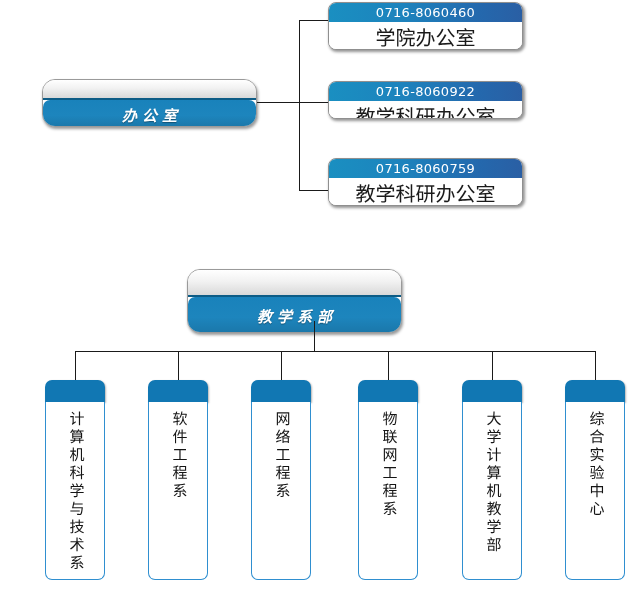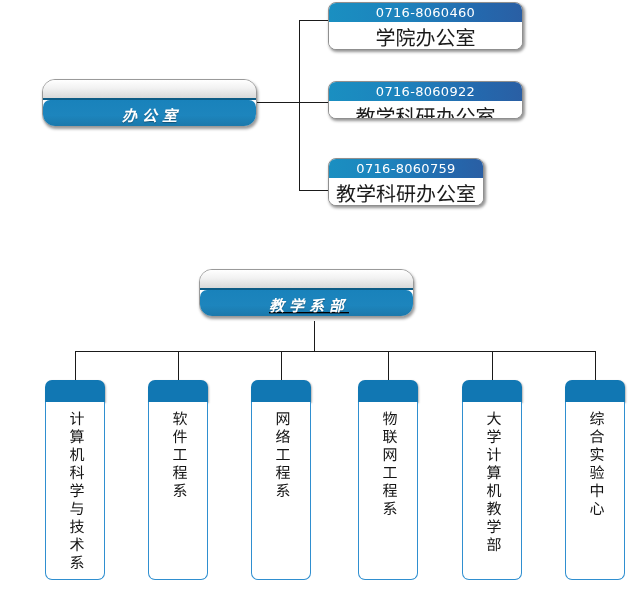--- a/index.html
+++ b/index.html
@@ -160,27 +160,27 @@
     <div class="ob-sep"></div>
     <div class="ob-name">学院办公室</div>
   </div>
 
   <div class="office-box" style="left:328px; top:81px; width:195px; height:38px;">
     <div class="ob-phone">0716-8060922</div>
     <div class="ob-sep"></div>
     <div class="ob-name">教学科研办公室</div>
   </div>
 
-  <div class="office-box" style="left:328px; top:158px; width:156px; height:48px;">
+  <div class="office-box" style="left:328px; top:158px; width:195px; height:48px;">
     <div class="ob-phone">0716-8060759</div>
     <div class="ob-sep"></div>
     <div class="ob-name">教学科研办公室</div>
   </div>
 
-  <div class="capsule-node" style="left:199px; top:269px; width:215px; height:48px;text-decoration:underline;">
+  <div class="capsule-node" style="left:187px; top:269px; width:215px; height:64px;">
     <div class="cap-top"></div>
     <div class="cap-body">
       <span class="cap-label">教学系部</span>
     </div>
   </div>
 
   <div class="conn v" style="left:314px; top:321px; height:30px;"></div>
 
   <div class="conn h" style="left:75px; top:351px; width:520px;"></div>
 

